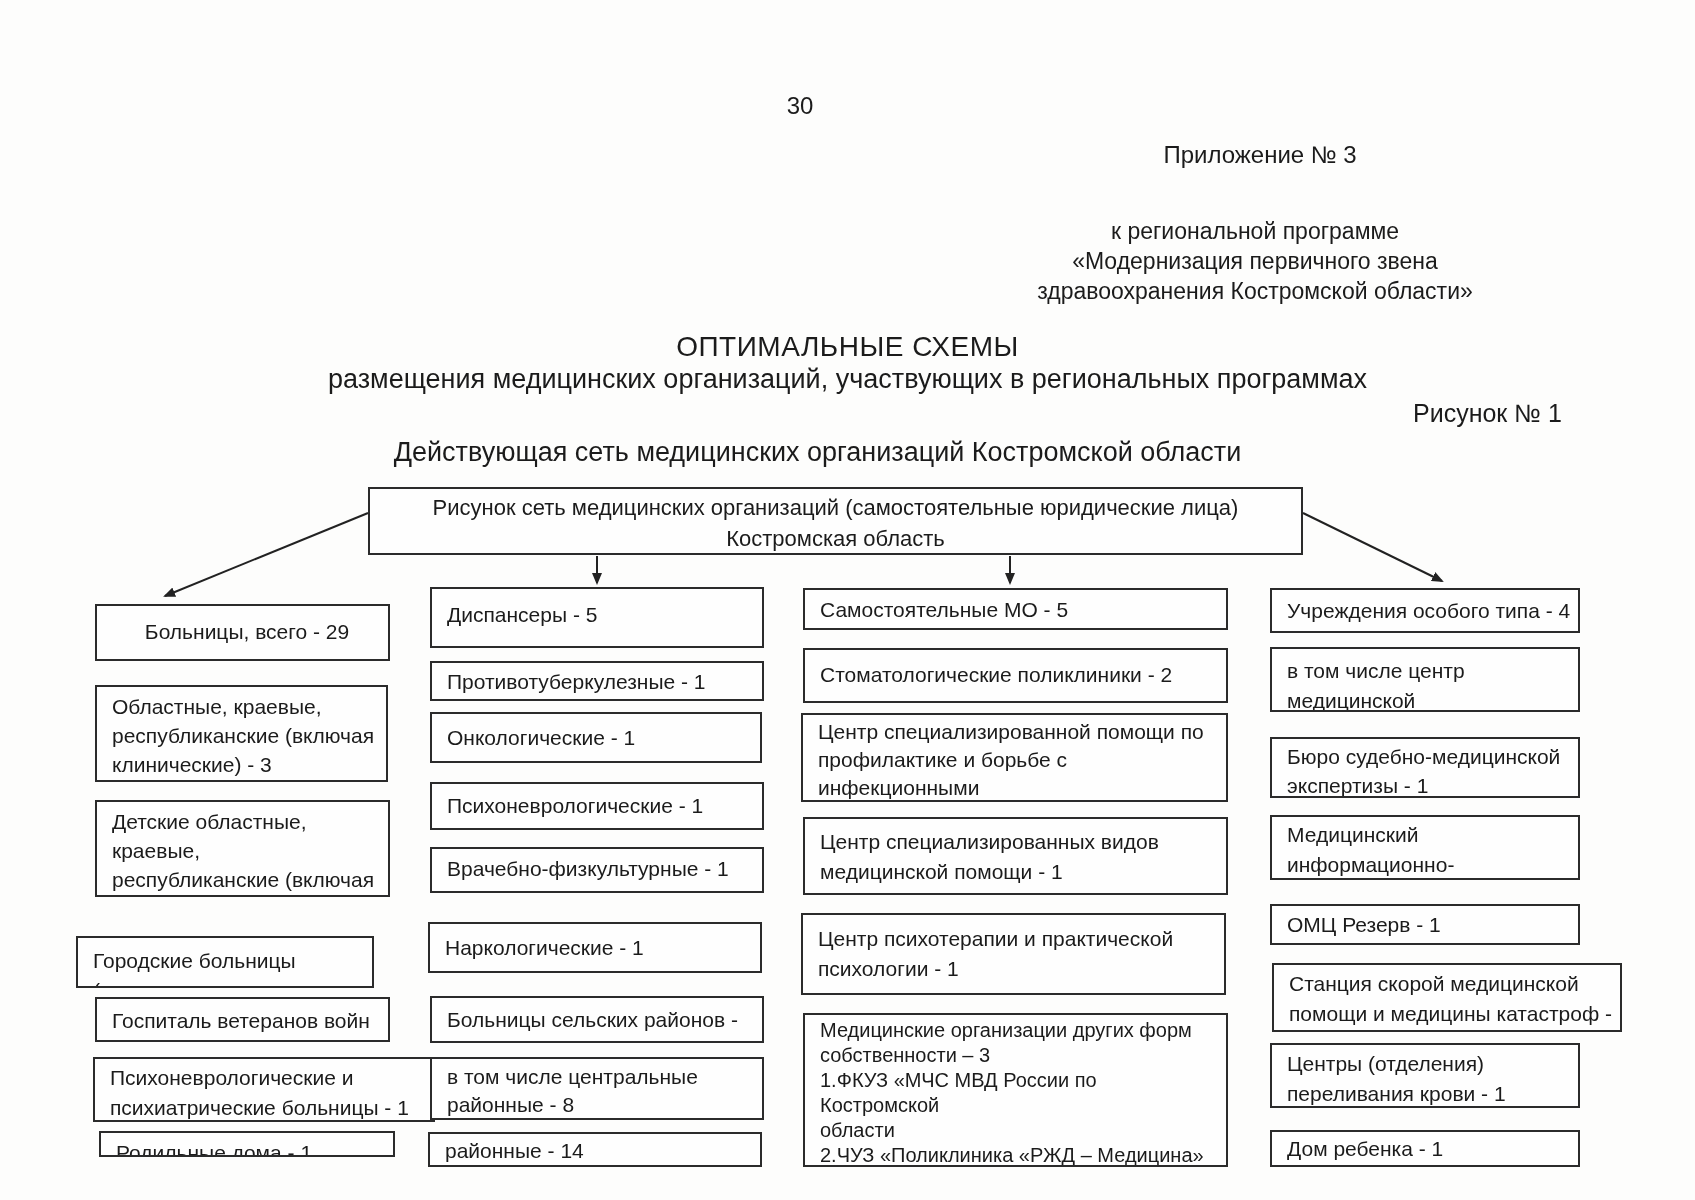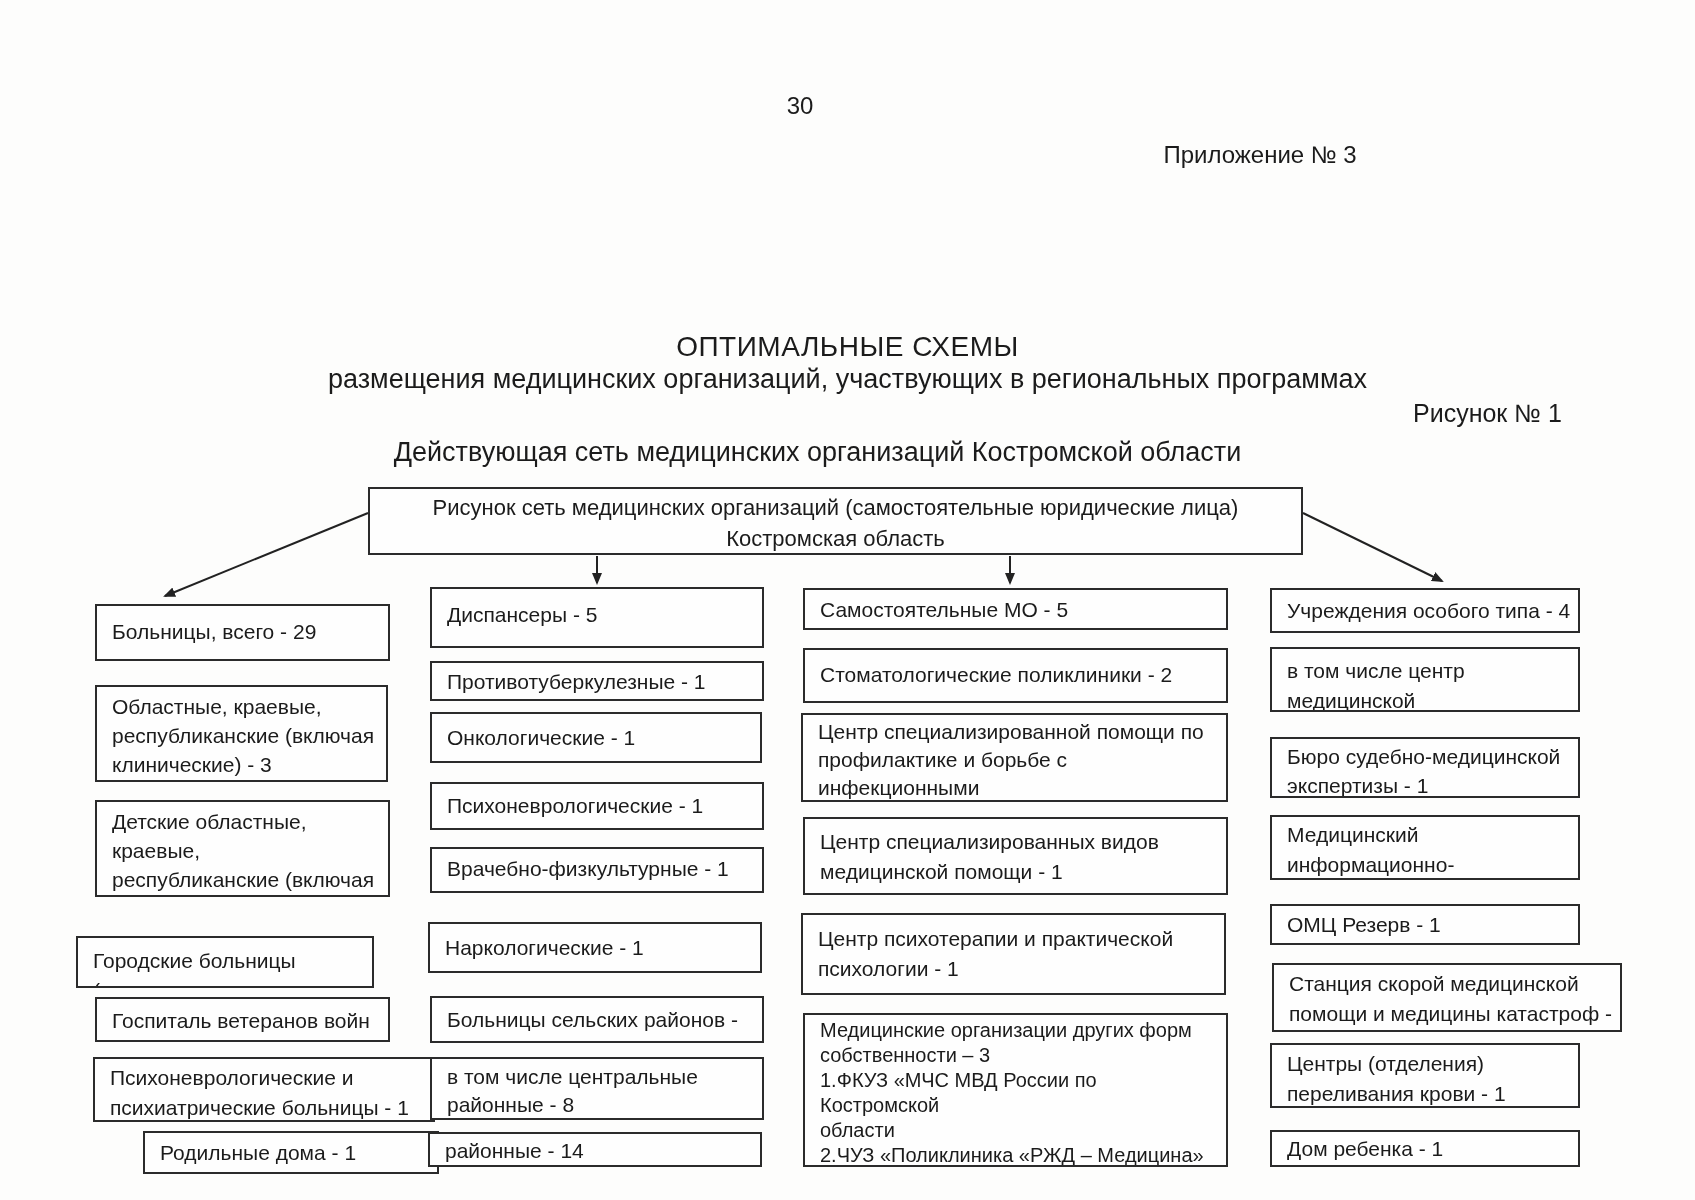--- a/index.html
+++ b/index.html
@@ -31,27 +31,27 @@
     line-height:29px;
     padding:8px 6px 0 15px;
     white-space:pre-line;
     overflow:hidden;
   }
   .root-box{
     left:368px;top:487px;width:935px;height:68px;
     text-align:center;font-size:22px;line-height:31px;padding:3px 8px 0 8px;
   }
   
-  .c1b1{left:95px; top:604px; width:295px;height:57px;padding-top:11px;}
+  .c1b1{left:95px; top:604px; width:295px;height:57px;padding-top:11px;text-align:center;}
   .c1b2{left:95px; top:685px; width:293px;height:97px;padding-top:5px;}
   .c1b3{left:95px; top:800px; width:295px;height:97px;padding-top:5px;}
   .c1b4{left:76px; top:916px; width:298px;height:52px;padding-top:8px;line-height:30px;margin-top:20px;}
   .c1b5{left:95px; top:997px; width:295px;height:45px;padding-top:7px;}
   .c1b6{left:93px; top:1057px;width:342px;height:65px;padding-top:4px;line-height:30px;}
-  .c1b7{left:99px; top:1131px;width:296px;height:43px;padding-top:5px;margin-left:44px;}
+  .c1b7{left:99px; top:1131px;width:296px;height:26px;padding-top:5px;}
   
   .c2b1{left:430px;top:587px; width:334px;height:61px;padding-top:11px;}
   .c2b2{left:430px;top:661px; width:334px;height:40px;padding-top:4px;}
   .c2b3{left:430px;top:712px; width:332px;height:51px;padding-top:9px;}
   .c2b4{left:430px;top:782px; width:334px;height:48px;padding-top:7px;}
   .c2b5{left:430px;top:847px; width:334px;height:46px;padding-top:5px;}
   .c2b6{left:428px;top:922px; width:334px;height:51px;padding-top:9px;}
   .c2b7{left:430px;top:996px; width:334px;height:47px;padding-top:7px;}
   .c2b8{left:430px;top:1057px;width:334px;height:63px;padding-top:4px;line-height:28px;}
   .c2b9{left:428px;top:1132px;width:334px;height:35px;padding-top:2px;}
@@ -77,20 +77,25 @@
 </style>
 </head>
 <body>
 
 <div class="page">
 
   <div class="abs hdr page-number">30</div>
 
   <div class="abs hdr appendix">Приложение № 3</div>
 
+  <div class="abs program-block">
+    <div>к региональной программе</div>
+    <div>«Модернизация первичного звена</div>
+    <div>здравоохранения Костромской области»</div>
+  </div>
 
   <div class="abs hdr main-title">ОПТИМАЛЬНЫЕ СХЕМЫ</div>
   <div class="abs hdr main-subtitle">размещения медицинских организаций, участвующих в региональных программах</div>
   <div class="abs hdr figure-label">Рисунок № 1</div>
   <div class="abs hdr figure-title">Действующая сеть медицинских организаций Костромской области</div>
 
   <svg class="connectors" viewBox="0 0 1695 1200">
     <defs>
       <marker id="ah" markerWidth="12" markerHeight="10" refX="10" refY="5" orient="auto" markerUnits="userSpaceOnUse">
         <path d="M0,0 L12,5 L0,10 z" fill="#222"></path>

